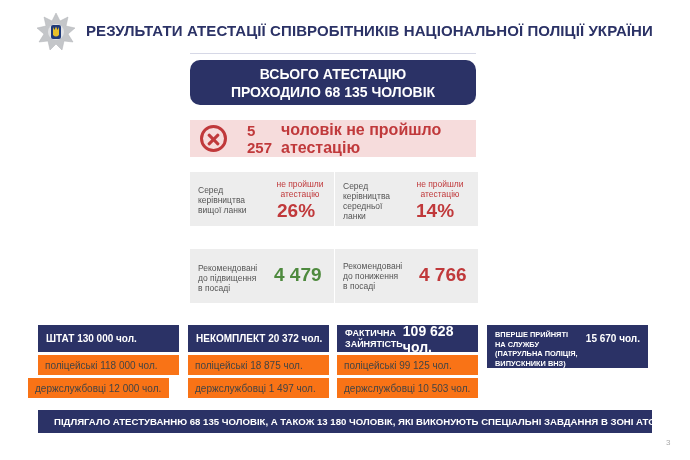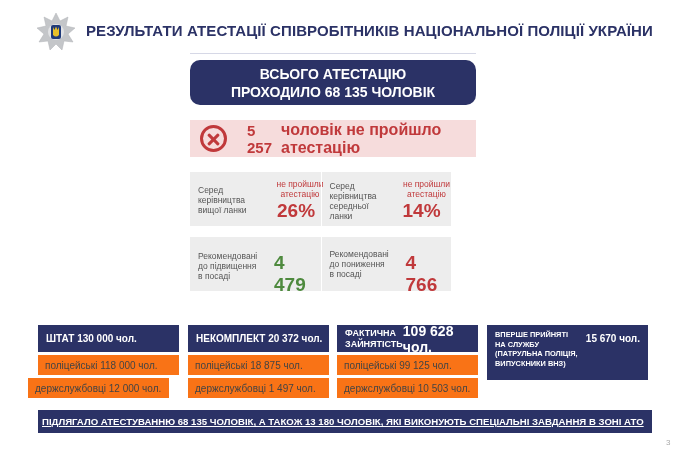--- a/index.html
+++ b/index.html
@@ -16,34 +16,34 @@
   .total-box { left: 190px; top: 60px; width: 286px; height: 45px; display: flex; flex-direction: column; align-items: center; justify-content: center; font-weight: bold; font-size: 14px; line-height: 18px; border-radius: 10px; }
 
   .fail-box { left: 190px; top: 120px; width: 286px; height: 37px; background: #f6dcdc; display: flex; align-items: center; padding-left: 10px; }
   .fail-icon { width: 27px; height: 27px; border: 3px solid #c0393b; border-radius: 50%; position: relative; flex: none; }
   .fail-icon::before, .fail-icon::after { content: ""; position: absolute; left: 3px; top: 9.5px; width: 15px; height: 3px; background: #c0393b; border-radius: 1px; }
   .fail-icon::before { transform: rotate(45deg); }
   .fail-icon::after { transform: rotate(-45deg); }
   .fail-num { color: #c0393b; font-weight: bold; font-size: 15px; margin-left: 20px; }
   .fail-text { color: #c0393b; font-weight: bold; font-size: 16px; margin-left: 4px; }
 
-  .gray-box { left: 190px; width: 261px; height: 54px; background: #ededed; display: flex; }
+  .gray-box { left: 190px; width: 288px; height: 54px; background: #ededed; display: flex; }
   .gray-box .half { width: 50%; position: relative; }
   .gray-box .half + .half { border-left: 1px solid #fff; }
   .lbl { position: absolute; font-size: 8.5px; color: #555; line-height: 10px; }
   .pct-cap { position: absolute; font-size: 8.5px; color: #c0393b; line-height: 10px; text-align: center; }
   .pct { position: absolute; font-size: 19px; font-weight: bold; color: #c0393b; }
   .bignum { position: absolute; font-size: 19px; font-weight: bold; }
 
   .col-head { top: 325px; height: 27px; display: flex; align-items: center; font-weight: bold; font-size: 10px; padding-left: 8px; }
   .col-row { height: 20px; background: #f97316; font-size: 10px; color: #444; display: flex; align-items: center; padding-left: 7px; }
   .col-row.r1 { top: 355px; }
   .col-row.r2 { top: 378px; }
 
-  .footer-banner { left: 38px; top: 410px; width: 614px; height: 23px; display: flex; align-items: center; padding-left: 4px; font-weight: bold; font-size: 9.6px; white-space: nowrap; text-decoration: underline; }
+  .footer-banner { left: 38px; top: 410px; width: 614px; height: 23px; display: flex; align-items: center; padding-left: 16px; font-weight: bold; font-size: 9.6px; white-space: nowrap; }
   .page-num { left: 666px; top: 438px; font-size: 8px; color: #aaa; }
 </style>
 </head>
 <body>
 
 <div class="abs logo">
   <svg width="40" height="40" viewBox="0 0 40 40">
     <polygon points="20,1 24,9 32,5 30,14 39,16 32,22 37,30 28,29 26,38 20,32 14,38 12,29 3,30 8,22 1,16 10,14 8,5 16,9" fill="#c4c6c9" stroke="#b0b2b6" stroke-width="0.5"></polygon>
     <circle cx="20" cy="20" r="8" fill="#e2e3e5"></circle>
     <rect x="15" y="13" width="10" height="14" rx="2" fill="#1f3a7a"></rect>
@@ -85,21 +85,21 @@
       <div>ланки</div>
     </div>
     <div class="pct-cap" style="left:75px; top:7px; width:60px;">
       <div>не пройшли</div>
       <div>атестацію</div>
     </div>
     <div class="pct" style="left:81px; top:28px;">14%</div>
   </div>
 </div>
 
-<div class="abs gray-box" style="top:237px;">
+<div class="abs gray-box" style="top:249px;">
   <div class="half">
     <div class="lbl" style="left:8px; top:14px;">
       <div>Рекомендовані</div>
       <div>до підвищення</div>
       <div>в посаді</div>
     </div>
     <div class="bignum" style="left:84px; top:15px; color:#4e8a3e;">4 479</div>
   </div>
   <div class="half">
     <div class="lbl" style="left:8px; top:12px;">
@@ -122,21 +122,21 @@
 <div class="abs col-head navy" style="left:337px; width:141px; justify-content:space-between; padding-right:8px; font-size:9px;">
   <div style="line-height:11px;">
     <div>ФАКТИЧНА</div>
     <div>ЗАЙНЯТІСТЬ</div>
   </div>
   <div style="font-size:14px;">109 628 чол.</div>
 </div>
 <div class="abs col-row r1" style="left:337px; width:141px;">поліцейські 99 125 чол.</div>
 <div class="abs col-row r2" style="left:337px; width:141px;">держслужбовці 10 503 чол.</div>
 
-<div class="abs navy" style="left:487px; top:325px; width:161px; height:55px; padding:5px 8px; display:flex; justify-content:space-between;">
+<div class="abs navy" style="left:487px; top:325px; width:161px; height:43px; padding:5px 8px; display:flex; justify-content:space-between;">
   <div style="font-size:7.4px; font-weight:bold; line-height:9.5px;">
     <div>ВПЕРШЕ ПРИЙНЯТІ</div>
     <div>НА СЛУЖБУ</div>
     <div>(ПАТРУЛЬНА ПОЛІЦІЯ,</div>
     <div>ВИПУСКНИКИ ВНЗ)</div>
   </div>
   <div style="font-size:10px; font-weight:bold; margin-top:3px; white-space:nowrap;">15 670 чол.</div>
 </div>
 
 <div class="abs footer-banner navy">ПІДЛЯГАЛО АТЕСТУВАННЮ 68 135 ЧОЛОВІК, А ТАКОЖ 13 180 ЧОЛОВІК, ЯКІ ВИКОНУЮТЬ СПЕЦІАЛЬНІ ЗАВДАННЯ В ЗОНІ АТО</div>

